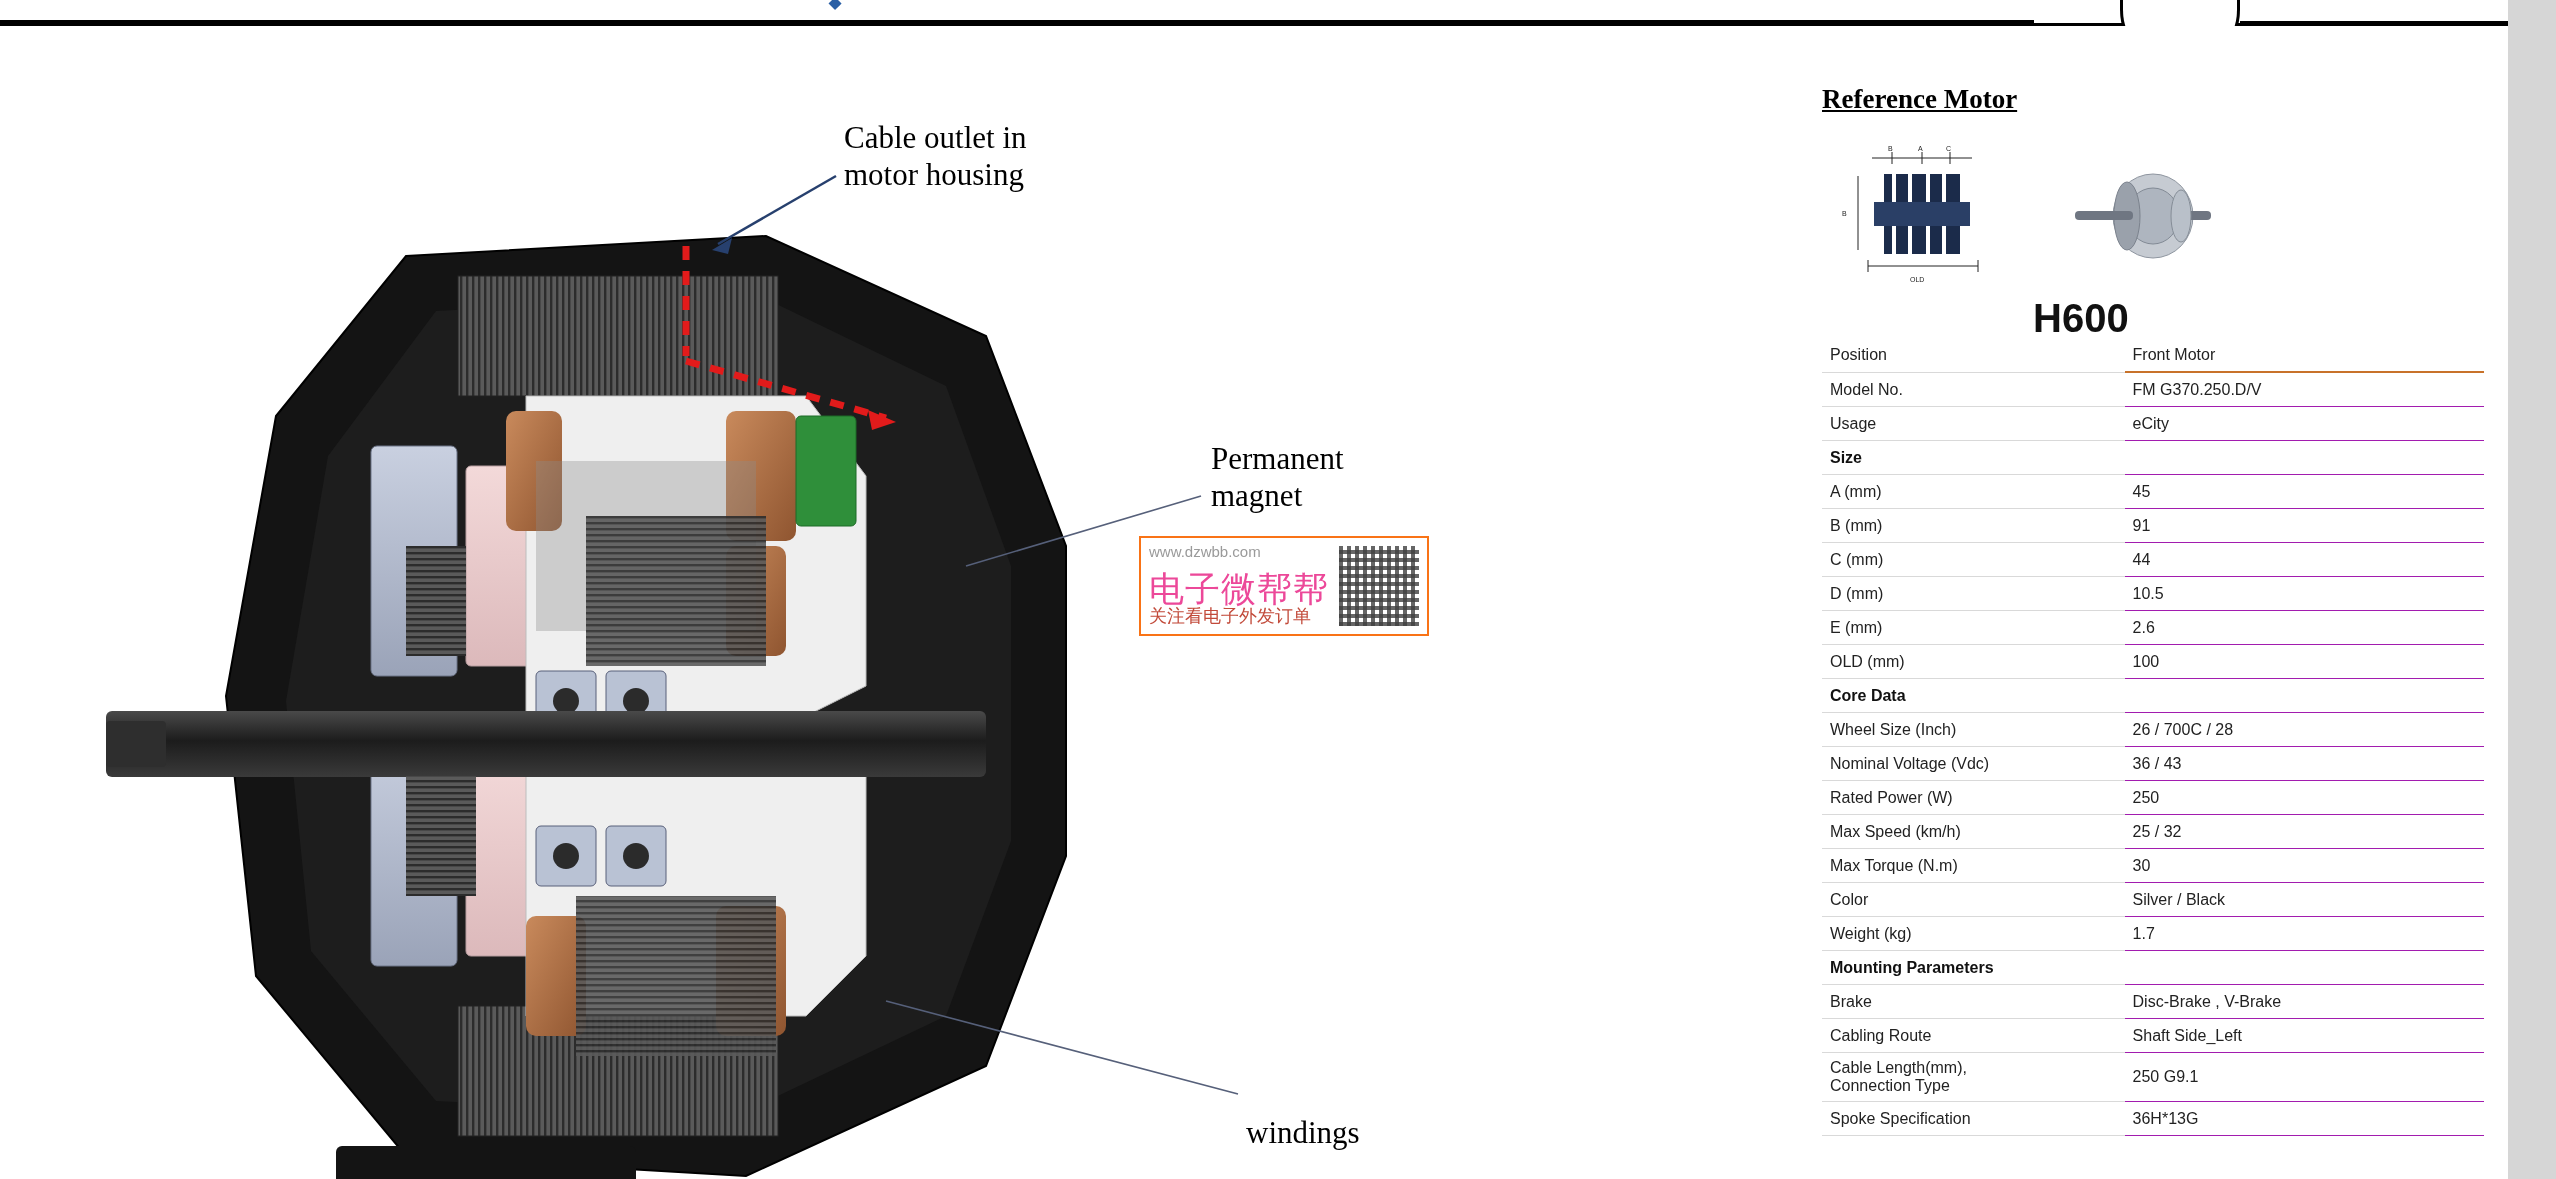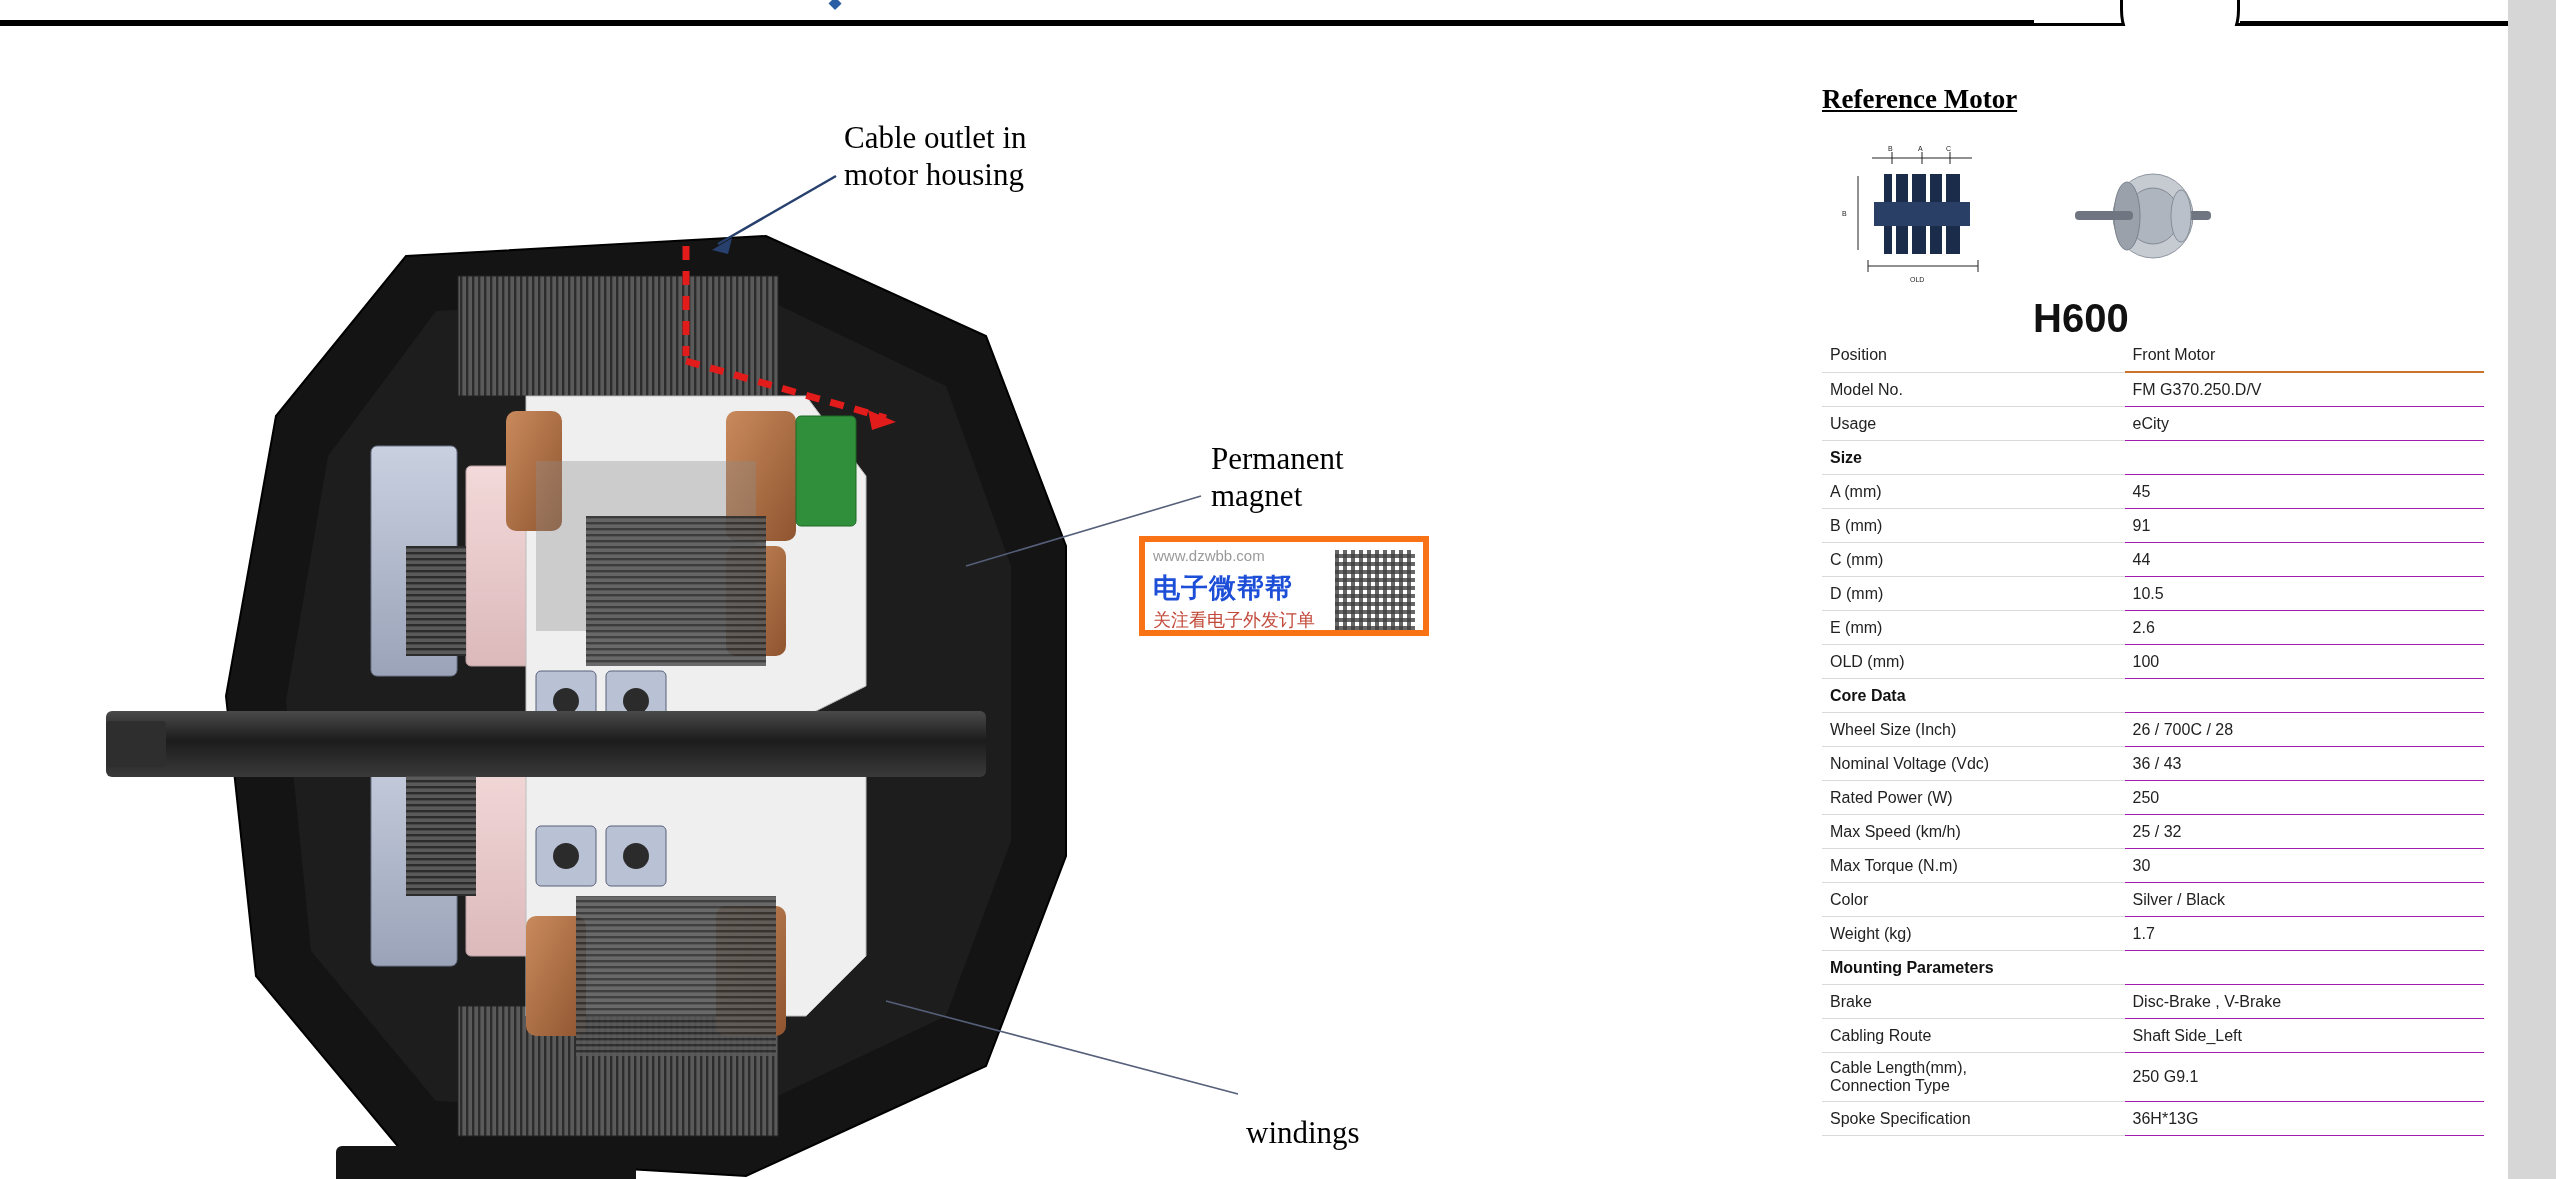--- a/index.html
+++ b/index.html
@@ -93,37 +93,37 @@
     position: absolute;
     left: 100px; top: 190px;
     width: 1180px; height: 990px;
   }
 
   
   .watermark {
     position: absolute;
     left: 1133px; top: 510px;
     width: 290px; height: 100px;
-    border: 6px solid #f97316;
+    border: 2px solid #f97316;
     background: rgba(255,255,255,0.85);
     box-sizing: border-box;
   }
   .wm-url {
     position: absolute;
     left: 8px; top: 5px;
     font-size: 15px;
     color: #9a9a9a;
     font-family: "Liberation Sans", sans-serif;
   }
   .wm-main {
     position: absolute;
     left: 8px; top: 28px;
-    font-size: 27px;
-    font-weight: bold;
-    color: #1d4ed8;
+    font-size: 35px;
+    font-weight: normal;
+    color: #ec4899;
     letter-spacing: 1px;
   }
   .wm-sub {
     position: absolute;
     left: 8px; top: 66px;
     font-size: 18px;
     color: #c24a3a;
   }
   .wm-qr {
     position: absolute;

